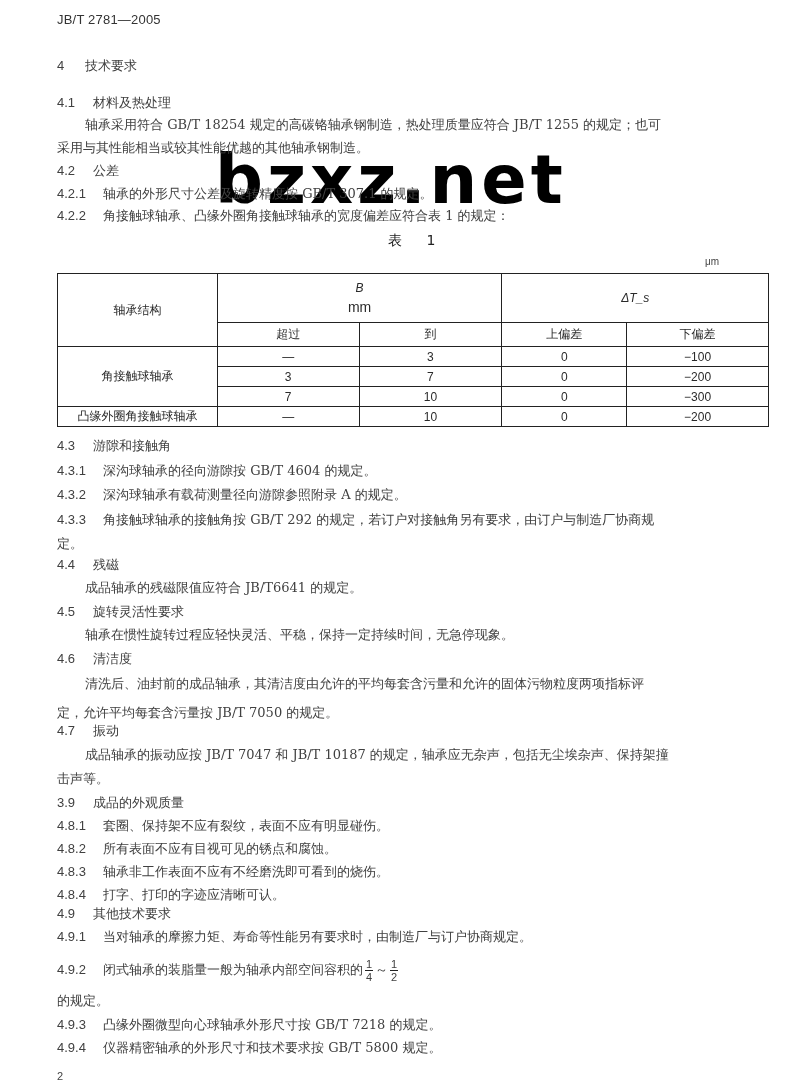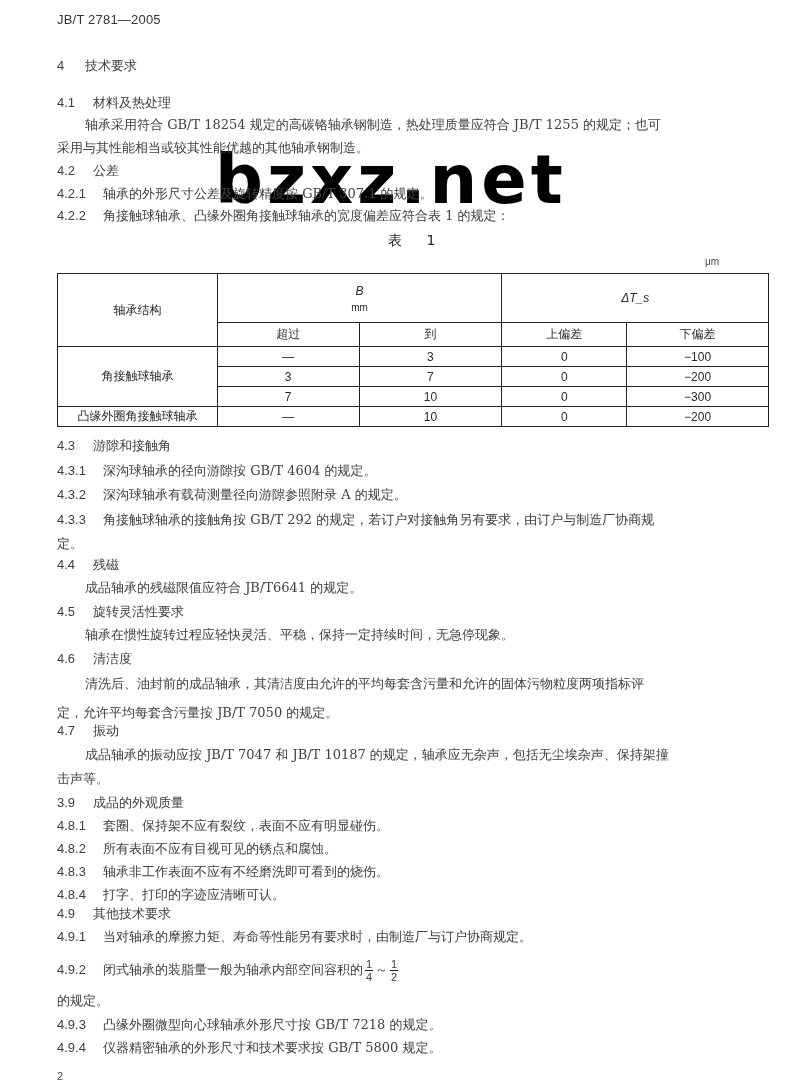--- a/index.html
+++ b/index.html
@@ -96,21 +96,21 @@
           <col style="width:142px">
           <col style="width:143px">
           <col style="width:125px">
           <col style="width:142px">
       </colgroup>
       <tbody>
           <tr class="hdr1">
         <th rowspan="2">轴承结构</th>
         <th colspan="2">
           <div style="font-style:italic">B</div>
-          <div style="font-size:10px;margin-top:4px">mm</div>
+          <div style="font-size:14px;margin-top:4px">mm</div>
         </th>
         <th colspan="2" style="font-style:italic">ΔT_s</th>
       </tr>
       <tr>
         <th>超过</th>
         <th>到</th>
         <th>上偏差</th>
         <th>下偏差</th>
       </tr>
       <tr>

